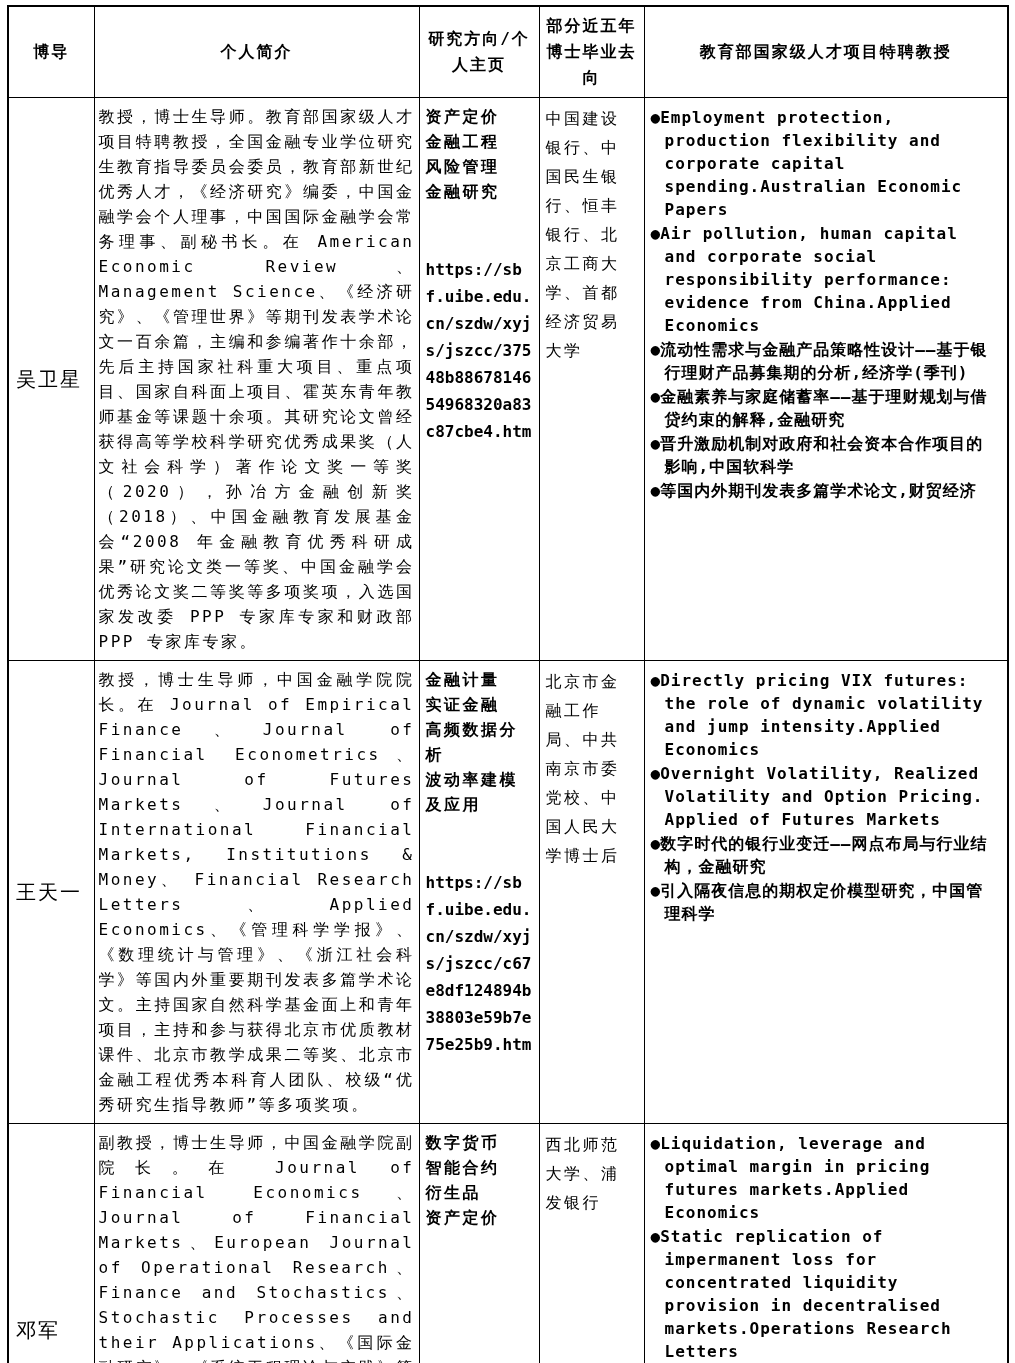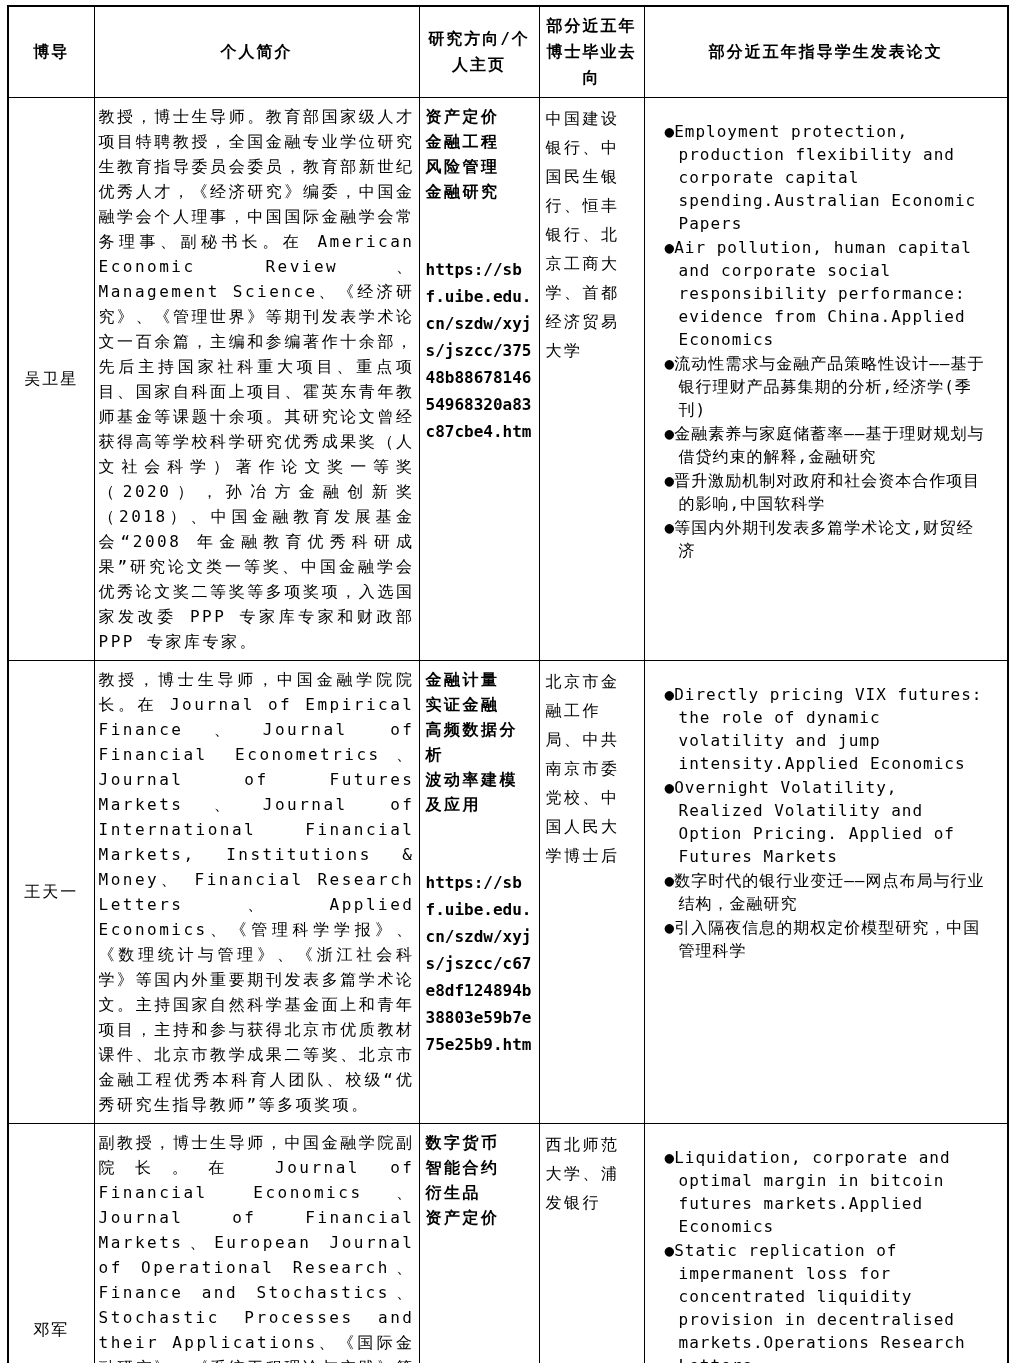--- a/index.html
+++ b/index.html
@@ -11,27 +11,27 @@
   th{font-weight:bold;text-align:center;vertical-align:middle;font-size:16px;line-height:26px;letter-spacing:2px;padding:6px 4px;}
   col.c-name{width:86px;}
   col.c-bio{width:325px;}
   col.c-research{width:120px;}
   col.c-dest{width:105px;}
   col.c-pubs{width:364px;}
   thead tr{height:90px;}
   tbody tr:nth-child(1){height:513px;}
   tbody tr:nth-child(2){height:398px;}
   tbody tr:nth-child(3){height:349px;}
-  td.col-name{text-align:center;vertical-align:middle;font-size:16px;letter-spacing:2px;}
+  td.col-name{vertical-align:middle;font-size:20px;letter-spacing:2px;}
   td.col-bio{font-size:16px;line-height:25px;letter-spacing:2.5px;text-align:justify;padding:6px 4px;}
   td.col-research{font-size:16px;line-height:25px;letter-spacing:2.5px;padding:6px 6px;font-weight:bold;}
   .homepage-url{margin-top:52px;letter-spacing:0;word-break:break-all;line-height:27px;}
   td.col-dest{font-size:16px;line-height:29px;letter-spacing:2.5px;padding:6px 6px;}
   td.col-pubs{font-size:16px;line-height:23px;letter-spacing:1px;padding:6px 6px 6px 4px;}
-  ul.pub-list{list-style:none;margin:16px;padding:0;}
+  ul.pub-list{list-style:none;margin:2px;padding:0;font-weight:bold;}
   li.pub-item{padding-left:14px;text-indent:-14px;margin-bottom:1px;}
   li.pub-item::before{content:"\25CF";margin-right:0;letter-spacing:0;}
 </style>
 </head>
 <body>
 
 <div class="page">
   <table>
     <colgroup>
       <col class="c-name">
@@ -39,21 +39,21 @@
         <col class="c-research">
         <col class="c-dest">
         <col class="c-pubs">
     </colgroup>
     <thead>
       <tr>
         <th>博导</th>
         <th>个人简介</th>
         <th>研究方向/个人主页</th>
         <th>部分近五年博士毕业去向</th>
-        <th>部分近五年指导学生发表论文</th>
+        <th>教育部国家级人才项目特聘教授</th>
       </tr>
     </thead>
     <tbody>
   <tr>
     <td class="col-name">吴卫星</td>
     <td class="col-bio">教授，博士生导师。教育部国家级人才项目特聘教授，全国金融专业学位研究生教育指导委员会委员，教育部新世纪优秀人才，《经济研究》编委，中国金融学会个人理事，中国国际金融学会常务理事、副秘书长。在 American Economic Review、Management Science、《经济研究》、《管理世界》等期刊发表学术论文一百余篇，主编和参编著作十余部，先后主持国家社科重大项目、重点项目、国家自科面上项目、霍英东青年教师基金等课题十余项。其研究论文曾经获得高等学校科学研究优秀成果奖（人文社会科学）著作论文奖一等奖（2020），孙冶方金融创新奖（2018）、中国金融教育发展基金会“2008 年金融教育优秀科研成果”研究论文类一等奖、中国金融学会优秀论文奖二等奖等多项奖项，入选国家发改委 PPP 专家库专家和财政部 PPP 专家库专家。</td>
     <td class="col-research">
       <div>
               <div>资产定价</div>
               <div>金融工程</div>
@@ -106,20 +106,20 @@
               <div>数字货币</div>
               <div>智能合约</div>
               <div>衍生品</div>
               <div>资产定价</div>
             </div>
 
     </td>
     <td class="col-dest">西北师范大学、浦发银行</td>
     <td class="col-pubs">
       <ul class="pub-list">
-              <li class="pub-item">Liquidation, corporate and optimal margin in bitcoin futures markets.Applied Economics</li>
+              <li class="pub-item">Liquidation, leverage and optimal margin in pricing futures markets.Applied Economics</li>
               <li class="pub-item">Static replication of impermanent loss for concentrated liquidity provision in decentralised markets.Operations Research Letters</li>
             </ul>
     </td>
   </tr>
 </tbody>
   </table>
 </div>
 
 </body></html>

